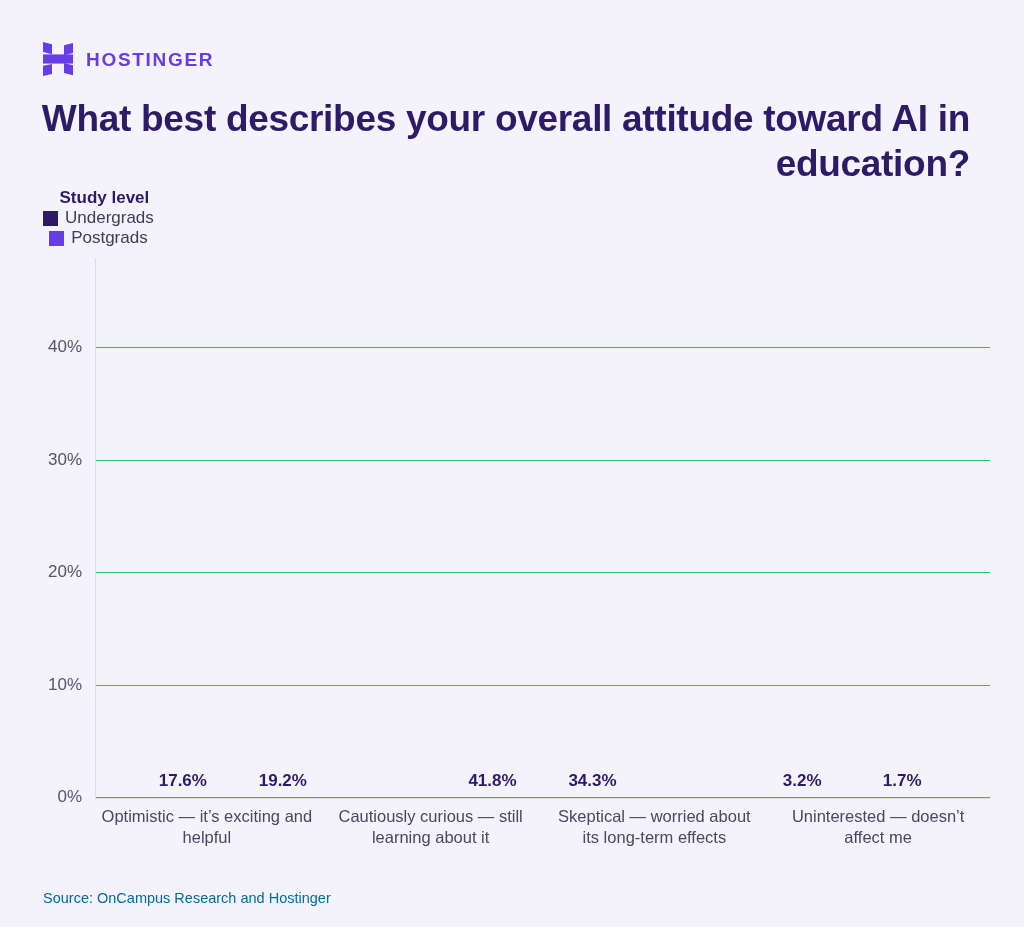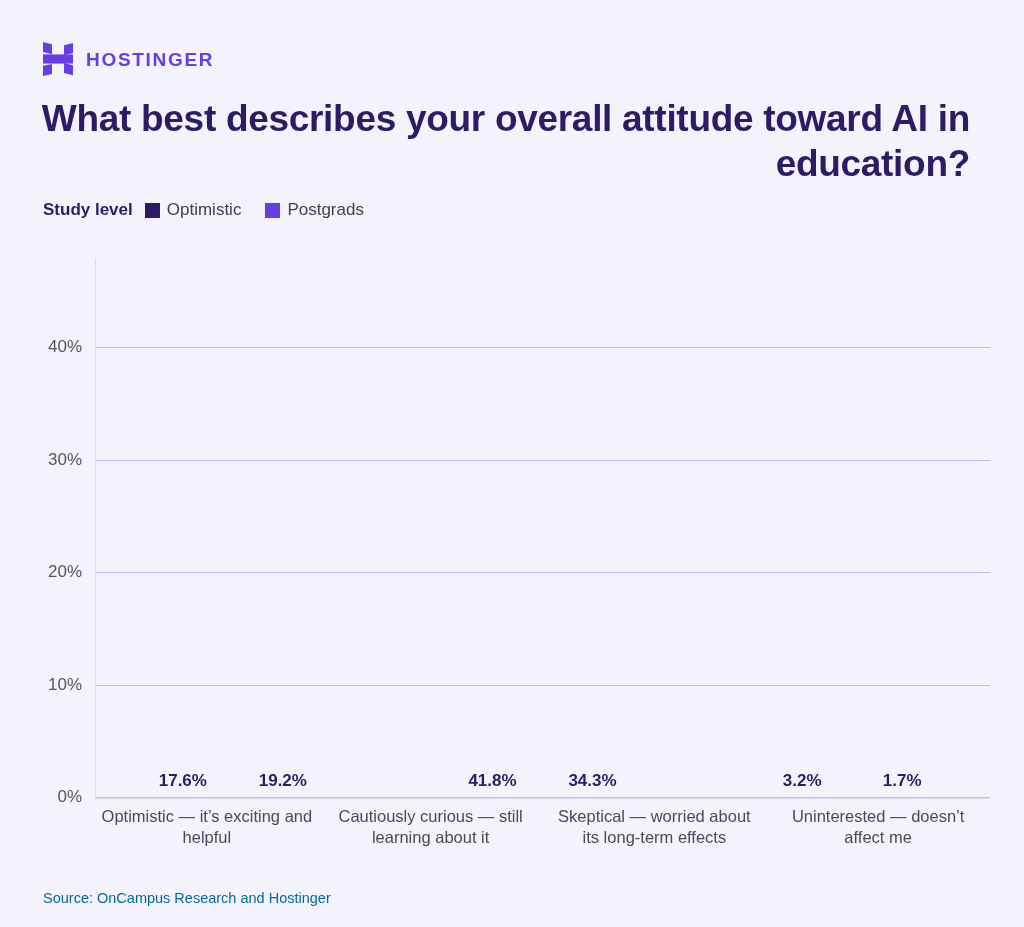--- a/index.html
+++ b/index.html
@@ -20,35 +20,35 @@
   }
 
   
   .title {
     position: absolute; left: 40px; top: 96px; width: 930px;
     font-size: 37px; font-weight: 700; line-height: 1.22;
     color: #2E1B66; letter-spacing: -0.3px; text-align: right;
   }
 
   
-  .legend { position: absolute; left: 43px; top: 200px; display: flex; align-items: center; }
+  .legend { position: absolute; left: 43px; top: 188px; display: flex; align-items: center; flex-direction: column; }
   .legend-title { font-size: 17px; font-weight: 700; color: #2E1B66; margin-right: 12px; }
   .legend-item { display: flex; align-items: center; margin-right: 24px; }
   .legend-swatch { width: 15px; height: 15px; margin-right: 7px; flex: none; }
   .legend-label { font-size: 17px; color: #3F3D56; }
 
   
   .chart { position: absolute; left: 0; top: 0; width: 1024px; height: 927px; }
   .plot {
     position: absolute; left: 95px; top: 258px;
     width: 895px; height: 540px;
   }
   .gridline {
     position: absolute; left: 0; width: 100%; height: 1px;
-    background: #c4b5fd;
+    background: #22c55e;
   }
   .axis-y-line {
     position: absolute; left: 95px; top: 258px;
     width: 1px; height: 540px; background: #DEDCEC;
   }
   .axis-x-line {
     position: absolute; left: 95px; top: 798px;
     width: 895px; height: 1px; background: #DEDCEC;
   }
   .ytick {
@@ -105,21 +105,21 @@
     </svg>
     <div class="logo-word">HOSTINGER</div>
   </div>
 
   <h1 class="title">What best describes your overall attitude toward AI in education?</h1>
 
   <div class="legend">
     <span class="legend-title">Study level</span>
     <span class="legend-item">
       <span class="legend-swatch" style="background:#2E1B66"></span>
-      <span class="legend-label">Optimistic</span>
+      <span class="legend-label">Undergrads</span>
     </span>
     <span class="legend-item">
       <span class="legend-swatch" style="background:#673DE6"></span>
       <span class="legend-label">Postgrads</span>
     </span>
   </div>
 
   <div class="chart">
     <div class="plot" id="plot">
         <div class="gridline" style="bottom: 0%;">

